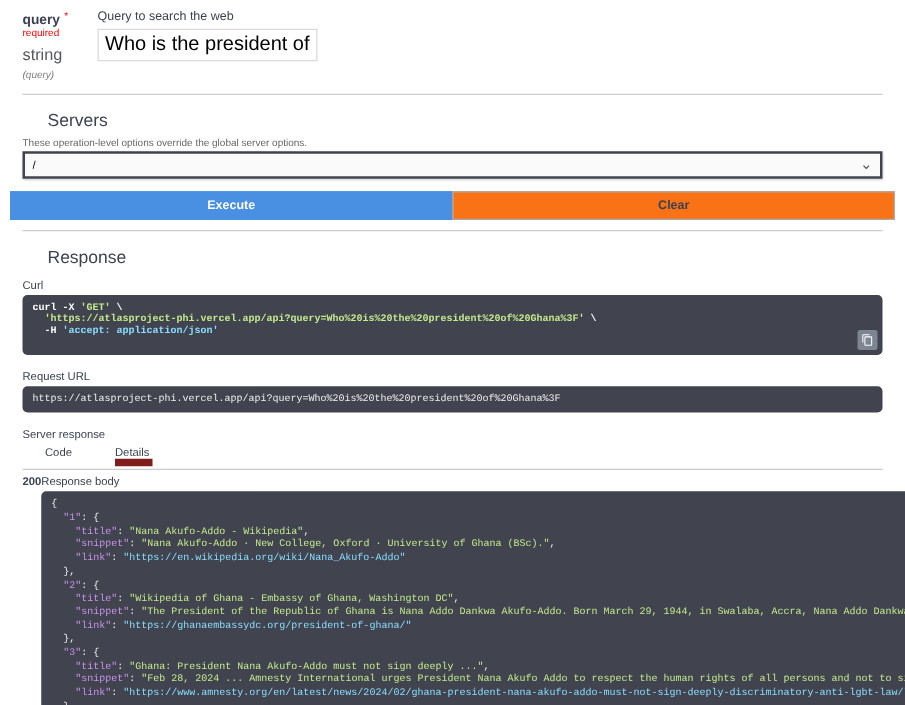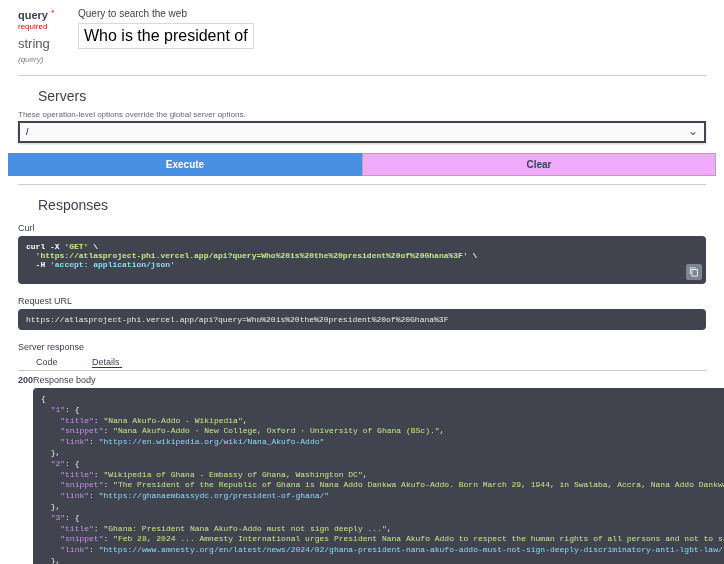--- a/index.html
+++ b/index.html
@@ -69,21 +69,21 @@
   }
   .btn {
     flex: 1;
     text-align: center;
     font-size: 10px;
     font-weight: bold;
     padding: 5px 0;
     cursor: pointer;
   }
   .btn.execute { background: #4990e2; color: #fff; border: 1px solid #4990e2; }
-  .btn.clear { background: #f0abfc; color: #3b4151; border: 1px solid #aaa; }
+  .btn.clear { background: #f97316; color: #3b4151; border: 1px solid #aaa; }
   .sub-head {
     font-size: 9px;
     padding: 6px 18px 3px;
     color: #3b4151;
     text-transform: none;
   }
   .code-block {
     background: #41444e;
     color: #eee;
     font-family: 'Courier New', monospace;
@@ -134,21 +134,21 @@
     line-height: 1.35;
   }
   .k { color: #eee; }
   .s-key { color: #c792ea; }
   .s-title { color: #c3e88d; }
   .s-snip { color: #c3e88d; }
   .s-link { color: #89ddff; }
   .s-get { color: #c3e88d; }
   .s-opt { color: #89ddff; }
   .curl-cmd { color: #fff; font-weight: bold; }
-  .underline-input { border-bottom: 1px solid #7f1d1d; display: inline-block; min-width: 30px; }
+  .underline-input { border-bottom: 6px solid #7f1d1d; display: inline-block; min-width: 30px; }
 </style>
 </head>
 <body>
 
 <div class="param-row">
   <div class="param-name-col">
     <span class="param-name">query</span>
     <span class="required">* required</span><br>
     <span class="param-type">string</span><br>
     <span class="param-in">(query)</span>
@@ -169,21 +169,21 @@
   </select>
 </div>
 
 <div class="btn-row">
   <div class="btn execute">Execute</div>
   <div class="btn clear">Clear</div>
 </div>
 
 <hr class="sep">
 
-<div class="section-title">Responses</div>
+<div class="section-title">Response</div>
 
 <div class="sub-head">Curl</div>
 <div class="code-block"><span class="curl-cmd"><span>curl -X </span><span class="s-get">'GET'</span><span> \</span>
   <span class="s-get">'https://atlasproject-phi.vercel.app/api?query=Who%20is%20the%20president%20of%20Ghana%3F'</span><span> \</span>
   <span>-H </span><span class="s-opt">'accept: application/json'</span></span>
   <div class="copy-icon"><svg viewBox="0 0 24 24">
         <path d="M16 1H4a2 2 0 0 0-2 2v14h2V3h12V1zm3 4H8a2 2 0 0 0-2 2v14a2 2 0 0 0 2 2h11a2 2 0 0 0 2-2V7a2 2 0 0 0-2-2zm0 16H8V7h11v14z"></path>
       </svg></div>
 </div>
 

